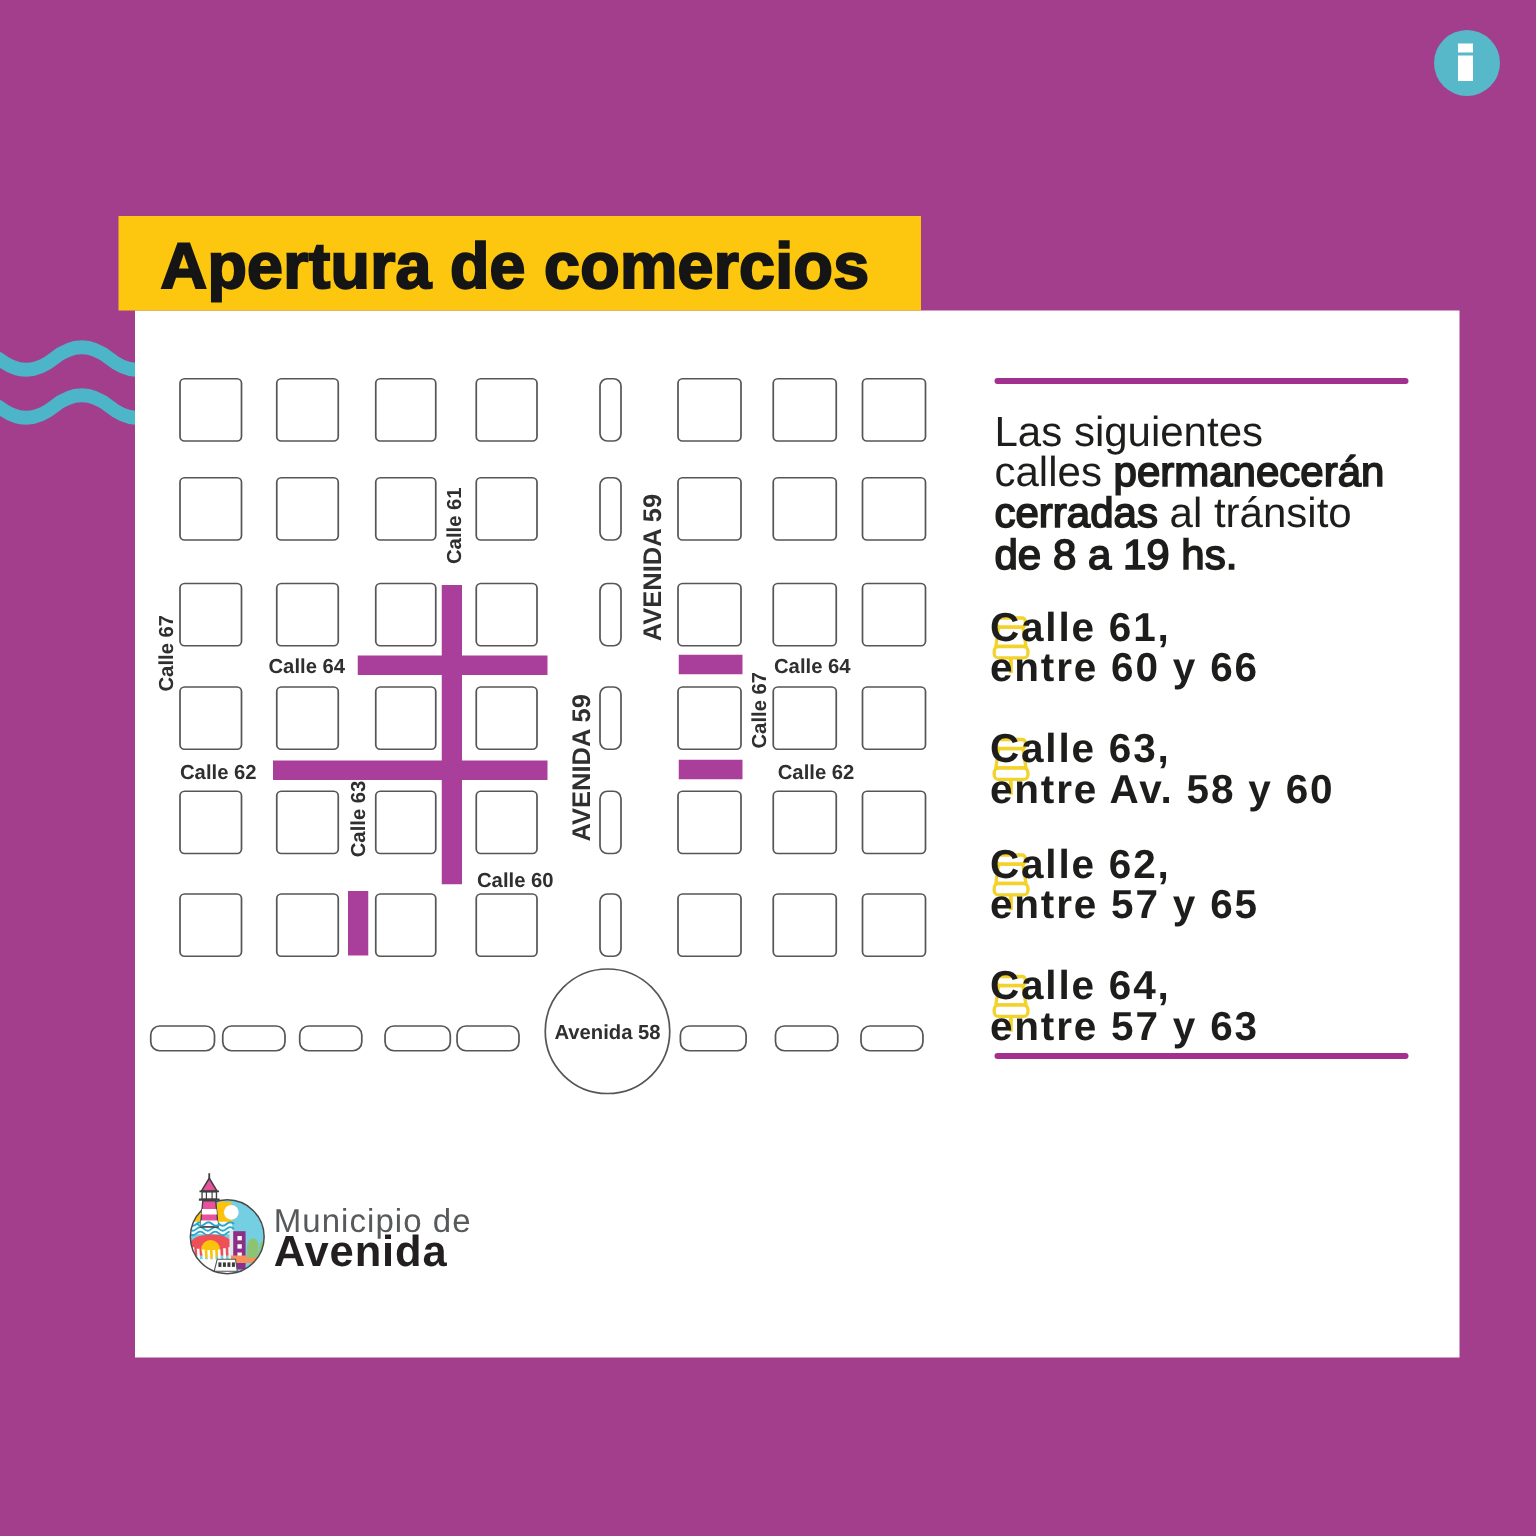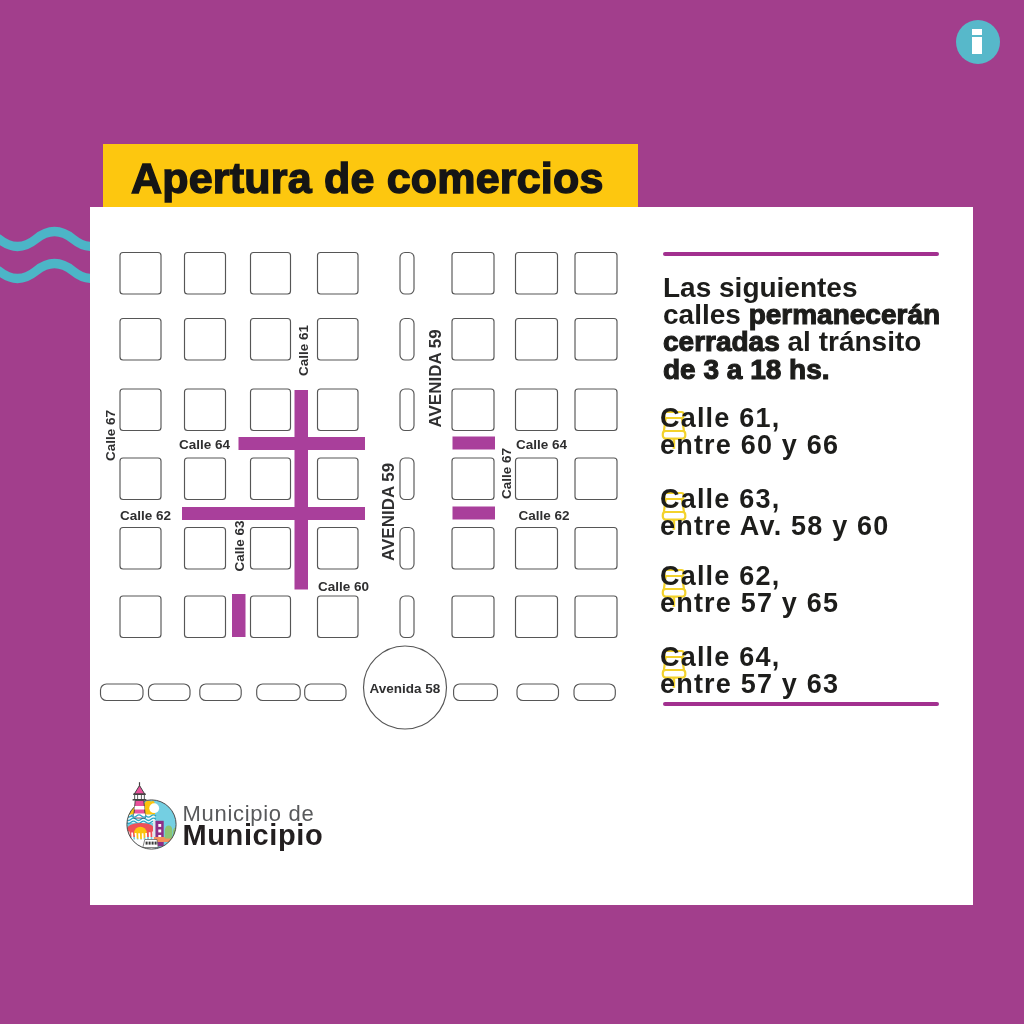--- a/index.html
+++ b/index.html
@@ -1,25 +1,25 @@
 <!DOCTYPE html>
 <html><head>
 <meta charset="utf-8">
 <style>
 html,body{margin:0;padding:0}
 body{width:1024px;height:1024px;position:relative;background:#a23e8c;font-family:"Liberation Sans",sans-serif;overflow:hidden}
 .abs{position:absolute}
 .card{left:90px;top:207px;width:883px;height:698px;background:#fff}
-.banner{left:103px;top:144px;width:535px;height:63px;background:#fdc70f}
+.banner{left:79px;top:144px;width:535px;height:63px;background:#fdc70f}
 .banner span{display:block;margin-left:28px;margin-top:3.5px;font-size:43px;font-weight:bold;line-height:61px;color:#151515;letter-spacing:0.2px;-webkit-text-stroke:1.4px #151515}
 .info{left:956px;top:20px;width:44px;height:44px;border-radius:50%;background:#57b8ca}
 .info div{position:absolute;background:#fff;left:16.2px;width:10px}
 .rcol{left:663px;width:276px;color:#1d1d1b}
 .rule{height:4px;background:#a2308f;border-radius:2px}
-.para{top:274px;font-size:28px;line-height:27.2px;font-weight:bold;letter-spacing:0px;white-space:nowrap}
+.para{top:274px;font-size:28px;line-height:27.2px;font-weight:normal;letter-spacing:0px;white-space:nowrap}
 .hv{-webkit-text-stroke:1.1px #1d1d1b}
 .item{font-size:27px;line-height:27px;font-weight:bold;letter-spacing:1.2px;white-space:nowrap;left:660px;color:#1d1d1b}
 .lgray{color:#58595b;font-size:22px;letter-spacing:0.7px}
 .lblack{color:#231f20;font-size:29px;font-weight:bold;letter-spacing:0.6px}
 </style>
 </head>
 <body>
 <svg class="abs" style="left:0;top:215px" width="90" height="80" viewBox="0 0 90 80" fill="none">
   <path d="M-1,24 q18.5,15 37,0 q18.5,-15 37,0 q18.5,15 37,0" stroke="#4cb5c7" stroke-width="9" stroke-linecap="round"></path>
   <path d="M-1,56 q18.5,15 37,0 q18.5,-15 37,0 q18.5,15 37,0" stroke="#4cb5c7" stroke-width="9" stroke-linecap="round"></path>
@@ -135,21 +135,21 @@
     </g>
     <g transform="translate(662,650)" stroke="#f3d22b" stroke-width="2.2" fill="#fff">
       <path d="M3.7,7 L19.9,7 L22,20 L1.9,20 Z"></path>
       <rect x="2.4" y="1" width="19.1" height="6" rx="2"></rect>
       <line x1="11.9" y1="27.6" x2="11.9" y2="37.8" stroke-width="2.6"></line>
       <rect x="0.8" y="20" width="22.5" height="7.6" rx="3"></rect>
     </g>
 </svg>
 
 <div class="abs rcol rule" style="top:252px"></div>
-<div class="abs rcol para">Las siguientes<br>calles <span class="hv">permanecerán</span><br><span class="hv">cerradas</span> al tránsito<br><span class="hv">de 3 a 18 hs.</span></div>
+<div class="abs rcol para">Las siguientes<br>calles <span class="hv">permanecerán</span><br><span class="hv">cerradas</span> al tránsito<br><span class="hv">de 8 a 19 hs.</span></div>
 <div class="abs rcol rule" style="top:702px"></div>
 
 <div class="abs item" style="top:405px">Calle 61,<br>entre 60 y 66</div>
 <div class="abs item" style="top:486px">Calle 63,<br>entre Av. 58 y 60</div>
 <div class="abs item" style="top:563px">Calle 62,<br>entre 57 y 65</div>
 <div class="abs item" style="top:644px">Calle 64,<br>entre 57 y 63</div>
 
 <svg class="abs" style="left:118px;top:775px" width="80" height="85" viewBox="0 0 80 85">
 <defs>
       <clipPath id="lc">
@@ -207,13 +207,13 @@
 <line x1="14.6" y1="24.8" x2="28.4" y2="24.8" stroke-width="1.5"></line>
 <path d="M17.2,25.5 L25.8,25.5 L27.4,43 L15.6,43 Z" fill="#e9519c" stroke-width="0.9"></path>
 </g>
 <path d="M16.7,31 L26.3,31 L26.65,34.6 L16.35,34.6 Z" fill="#fff"></path>
 <path d="M15.9,38.6 L27.1,38.6 L27.4,42.4 L15.6,42.4 Z" fill="#fff"></path>
 <g clip-path="url(#lc)">
       <path d="M13.5,41 q2.5,2.4 5,0 q2.5,-2.4 5,0 q2.5,2.4 5,0" stroke="#2aa7c6" stroke-width="1.2" fill="none"></path>
     </g>
 </svg>
 <div class="abs lgray" style="left:182.5px;top:801px">Municipio de</div>
-<div class="abs lblack" style="left:182.5px;top:818.5px">Municipio</div>
+<div class="abs lblack" style="left:182.5px;top:818.5px">Avenida</div>
 
 </body></html>

